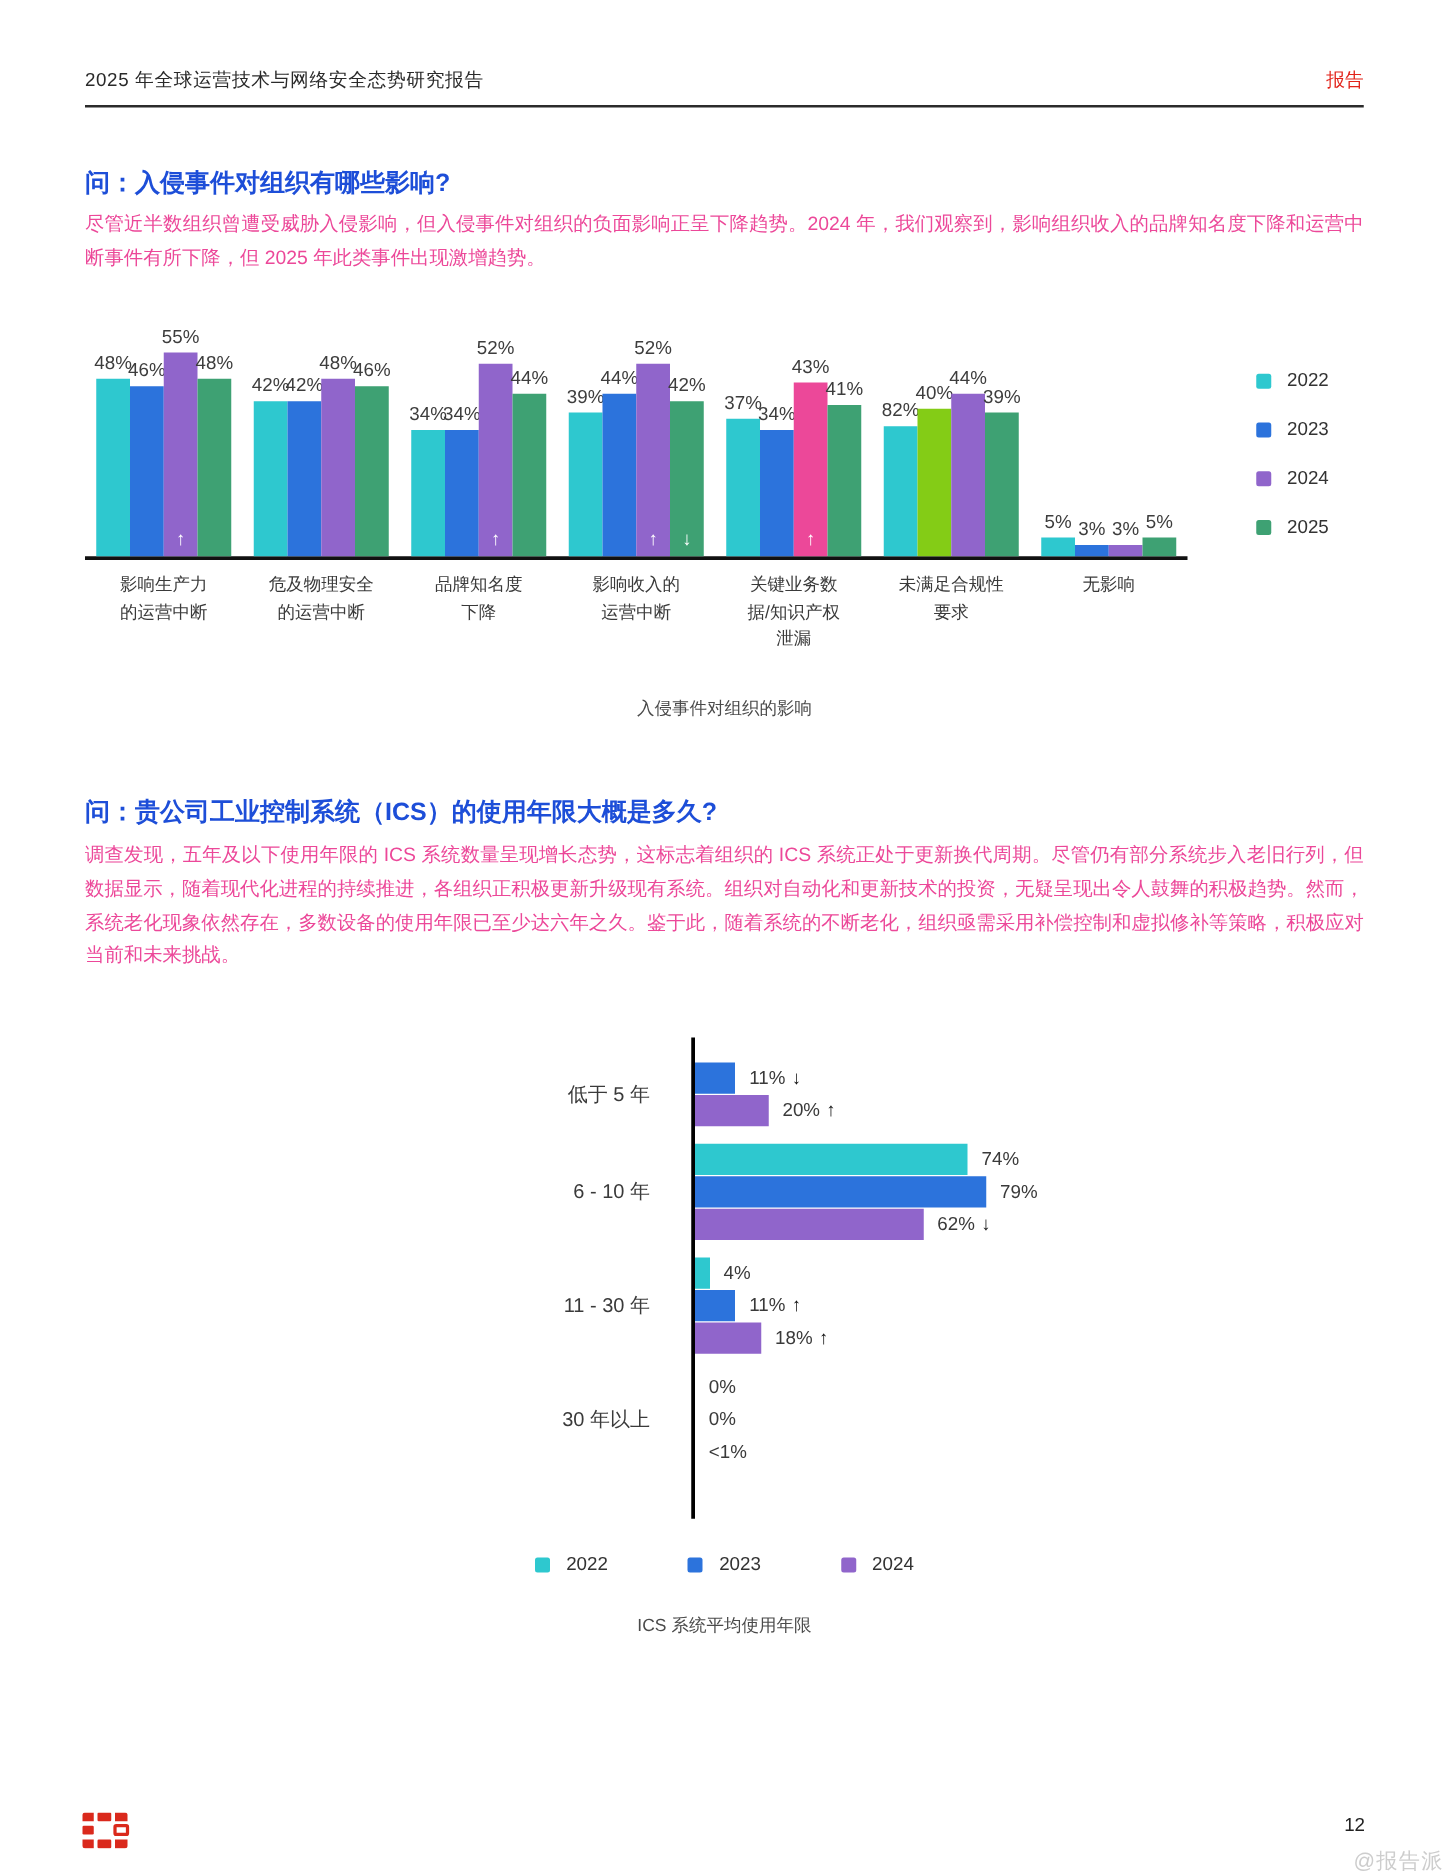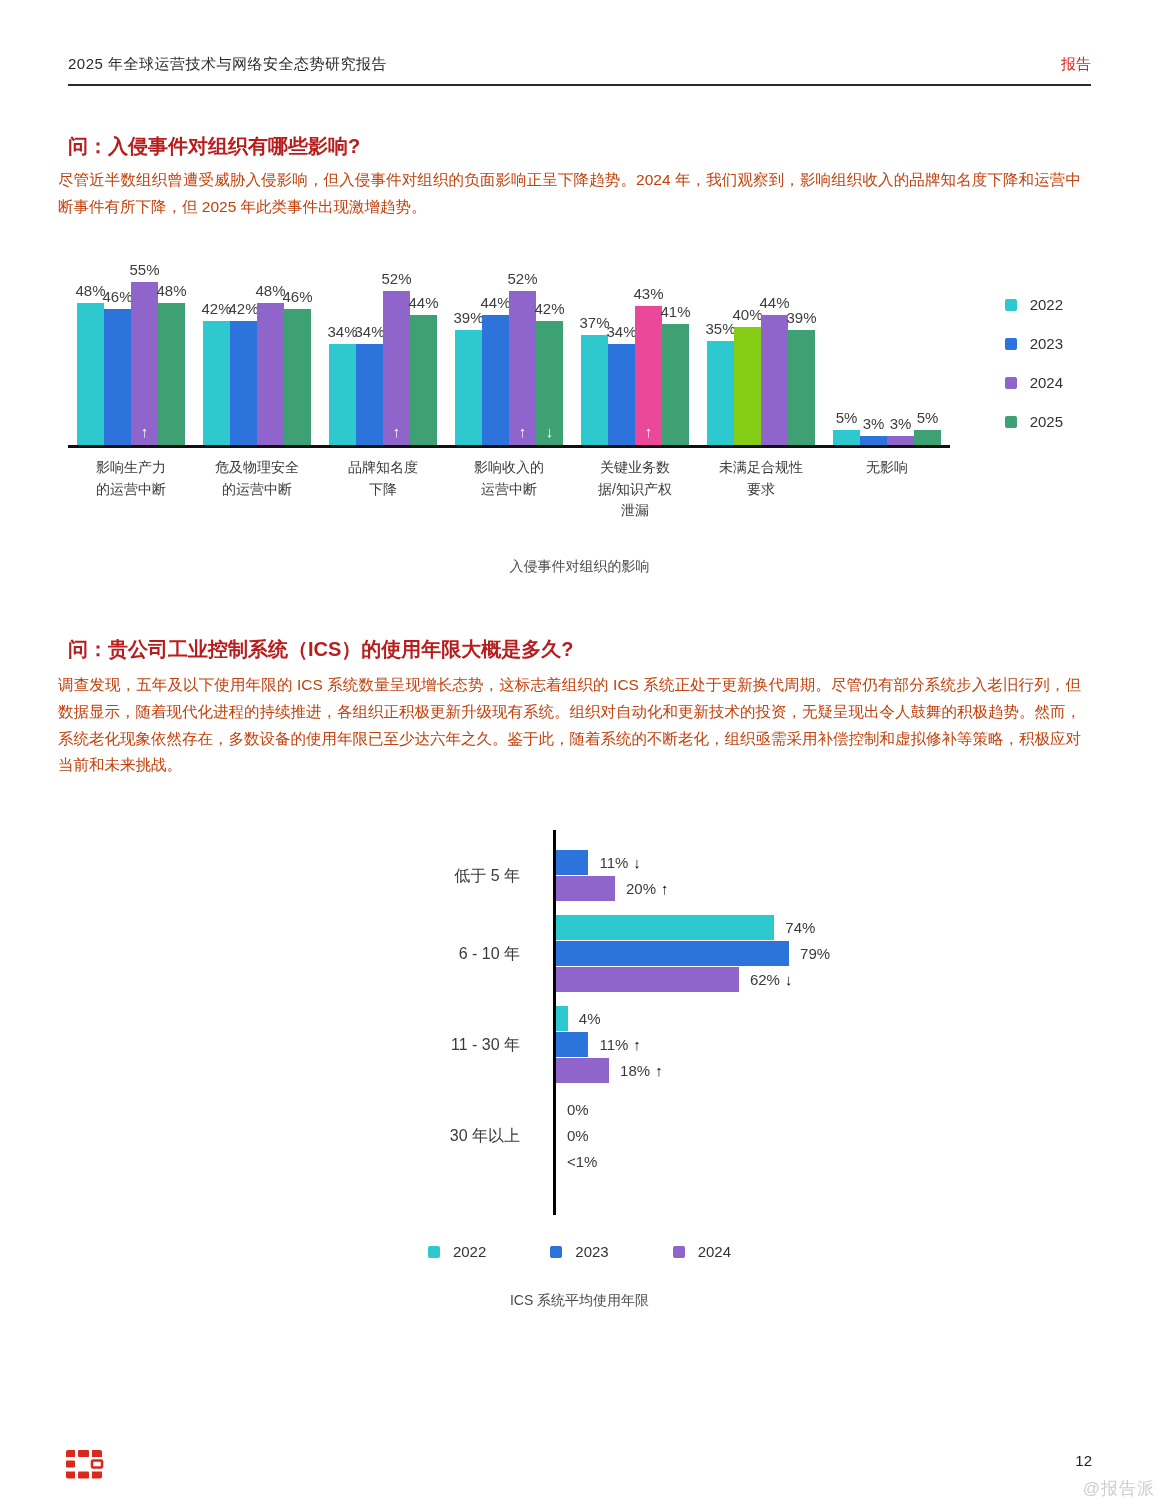--- a/index.html
+++ b/index.html
@@ -6,24 +6,24 @@
   html,body { background:#fff; }
   body { font-family:"Liberation Sans","DejaVu Sans",sans-serif; color:#333; }
   .page { position:relative; width:1159px; height:1500px; background:#fff; overflow:hidden; margin:0 auto; }
 
   
   .header { position:absolute; left:68px; top:55px; width:1023px; height:31px; border-bottom:2px solid #2b2b2b; }
   .header-title { font-size:15px; color:#2a2a2a; letter-spacing:.5px; }
   .header-badge { position:absolute; right:0; top:0; font-size:15px; color:#E2231A; font-weight:400; }
 
   
-  .q-title { position:absolute; left:68px; font-size:20px; font-weight:700; color:#b91c1c; }
+  .q-title { position:absolute; left:68px; font-size:20px; font-weight:700; color:#1d4ed8; }
   .q1-title { top:133px; }
   .q2-title { top:636px; }
-  .para { position:absolute; left:58px; width:1023px; font-size:15.5px; line-height:1.73; color:#c2410c; text-align:justify; }
+  .para { position:absolute; left:68px; width:1023px; font-size:15.5px; line-height:1.73; color:#ec4899; text-align:justify; }
   .para1 { top:167px; }
   .para2 { top:672px; }
 
   
   .chart1 { position:absolute; left:68px; top:258px; width:1023px; height:275px; }
   .c1-plot { position:relative; display:flex; align-items:flex-end; width:882px; height:190px; border-bottom:3px solid #111; }
   .c1-group { width:126px; display:flex; justify-content:center; align-items:flex-end; height:100%; }
   .c1-bar { position:relative; width:27px; }
   .c1-val { position:absolute; top:-21px; left:50%; transform:translateX(-50%); font-size:15px; color:#3d3d3d; white-space:nowrap; }
   .c1-arrow { position:absolute; bottom:5px; left:0; width:100%; text-align:center; color:#fff; font-size:15px; font-weight:700; }
@@ -140,21 +140,21 @@
           <div class="c1-bar" style="height: 139px; background: #ec4899;">
             <div class="c1-val">43%</div>
             <div class="c1-arrow">↑</div>
           </div>
           <div class="c1-bar" style="height: 121.36px; background: rgb(62, 161, 115);">
             <div class="c1-val">41%</div>
           </div>
         </div>
         <div class="c1-group">
           <div class="c1-bar" style="height: 103.6px; background: rgb(46, 200, 207);">
-            <div class="c1-val">35%</div>
+            <div class="c1-val">82%</div>
           </div>
           <div class="c1-bar" style="height: 118.4px; background: #84cc16;">
             <div class="c1-val">40%</div>
           </div>
           <div class="c1-bar" style="height: 130.24px; background: rgb(144, 101, 203);">
             <div class="c1-val">44%</div>
           </div>
           <div class="c1-bar" style="height: 115.44px; background: rgb(62, 161, 115);">
             <div class="c1-val">39%</div>
           </div>

